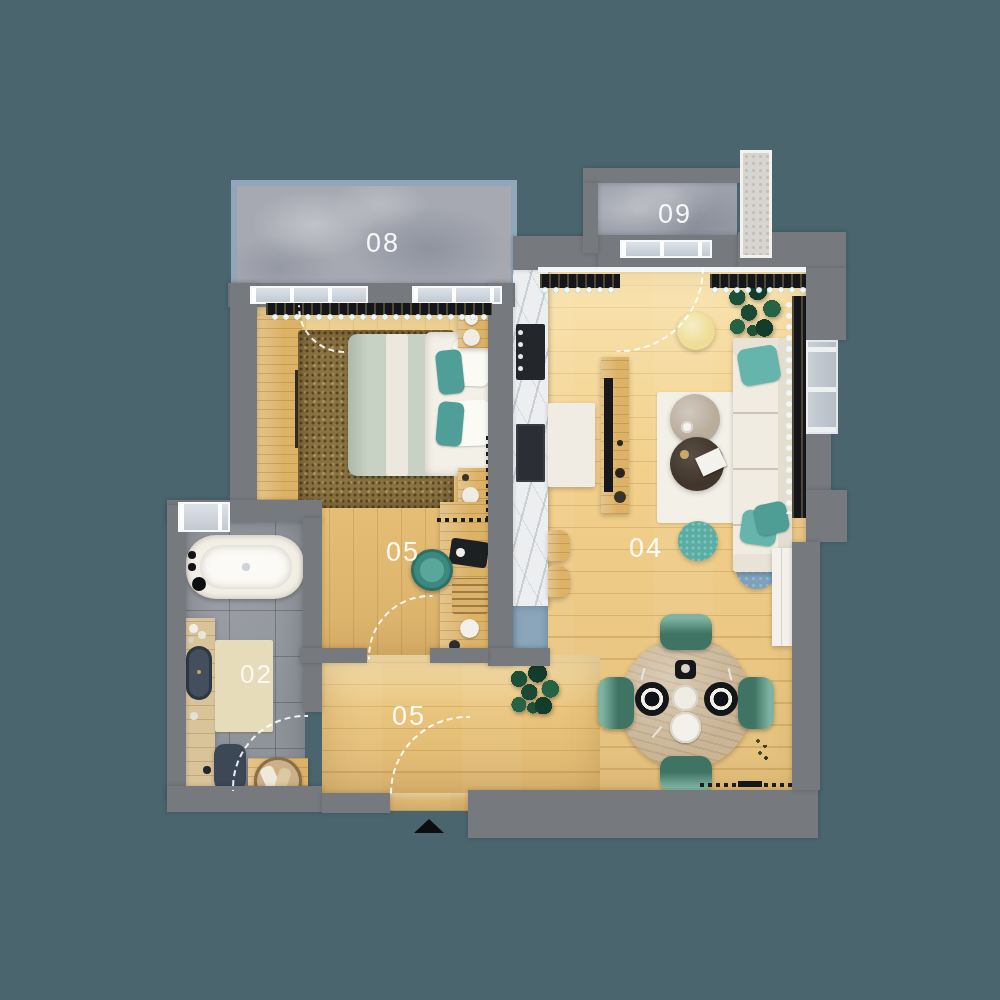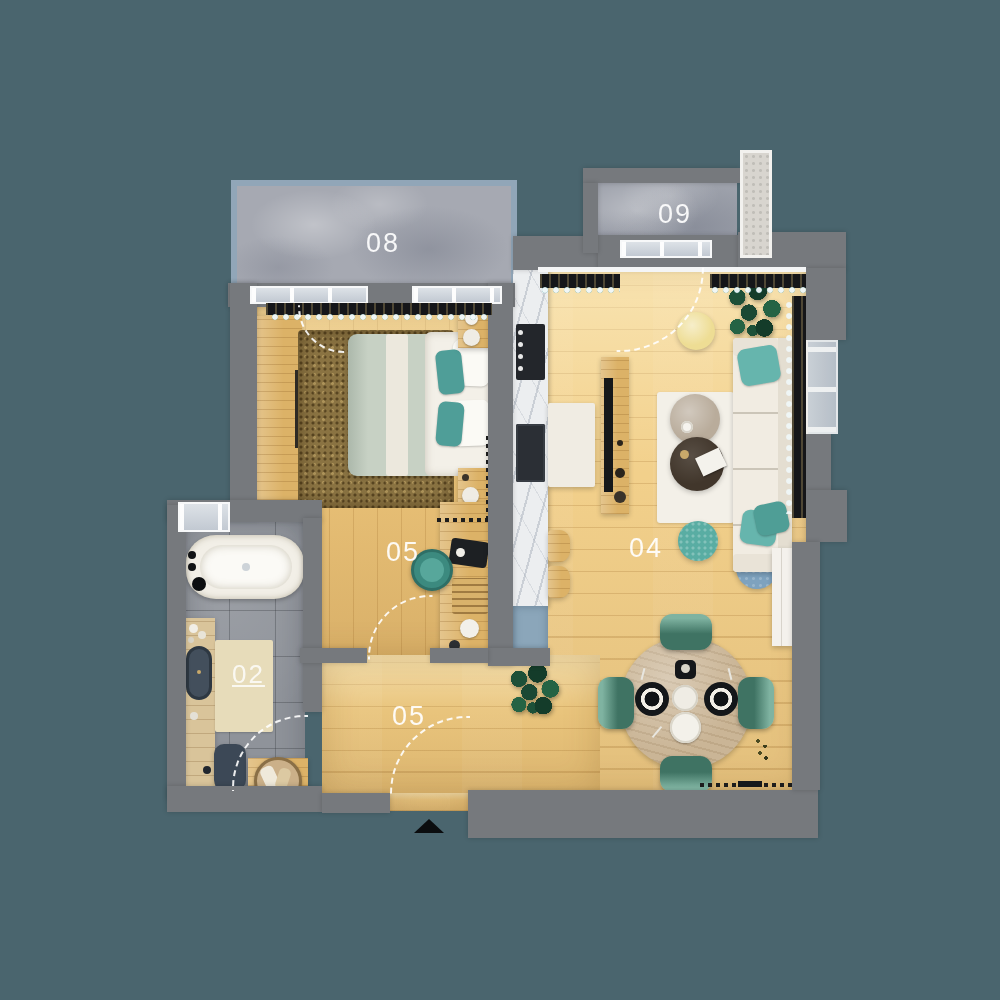--- a/index.html
+++ b/index.html
@@ -260,19 +260,19 @@
 
   <div class="arc qBL" style="left:298px;top:261px;width:92px;height:92px;"></div>
   <div class="arc qBR" style="left:536px;top:184px;width:168px;height:168px;"></div>
   <div class="arc qTL" style="left:368px;top:595px;width:124px;height:124px;"></div>
   <div class="arc qTL" style="left:232px;top:715px;width:146px;height:146px;"></div>
   <div class="arc qTL" style="left:390px;top:716px;width:154px;height:154px;"></div>
 
   <div class="a" style="left:414px;top:819px;width:0;height:0;border-left:15px solid transparent;border-right:15px solid transparent;border-bottom:14px solid #0b0d0f;"></div>
 
   <span class="lbl" style="left:392px;top:703px;">05</span>
-  <span class="lbl" style="left:232px;top:661px;font-size:26px;color:rgba(255,255,255,.8);text-decoration:underline;">02</span>
+  <span class="lbl" style="left:240px;top:661px;font-size:26px;color:rgba(255,255,255,.8);">02</span>
   <span class="lbl" style="left:386px;top:539px;">05</span>
   <span class="lbl" style="left:629px;top:535px;">04</span>
   <span class="lbl" style="left:366px;top:230px;">08</span>
   <span class="lbl" style="left:658px;top:201px;">09</span>
 
 </div>
 
 </body></html>

